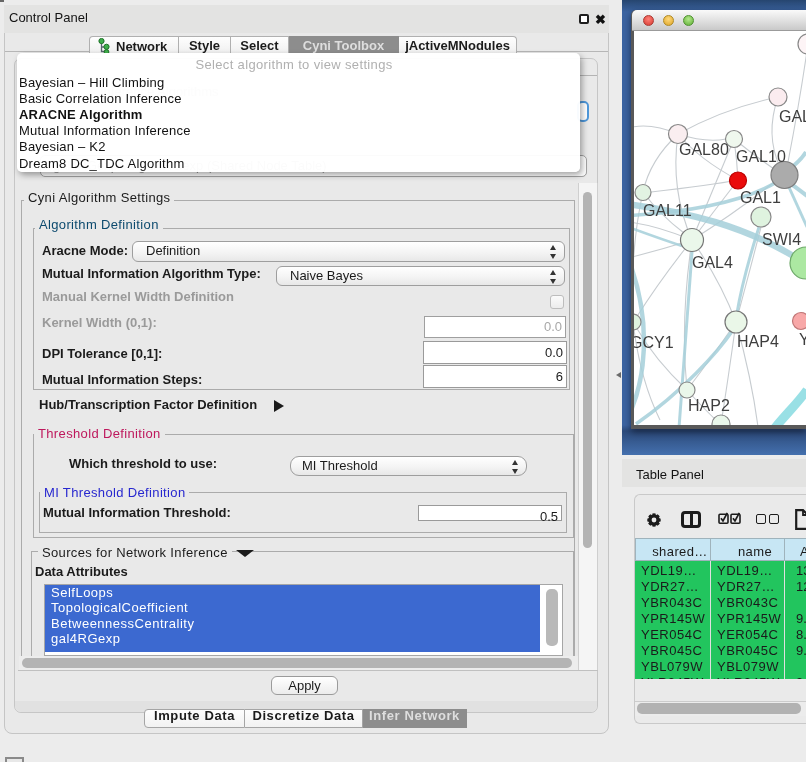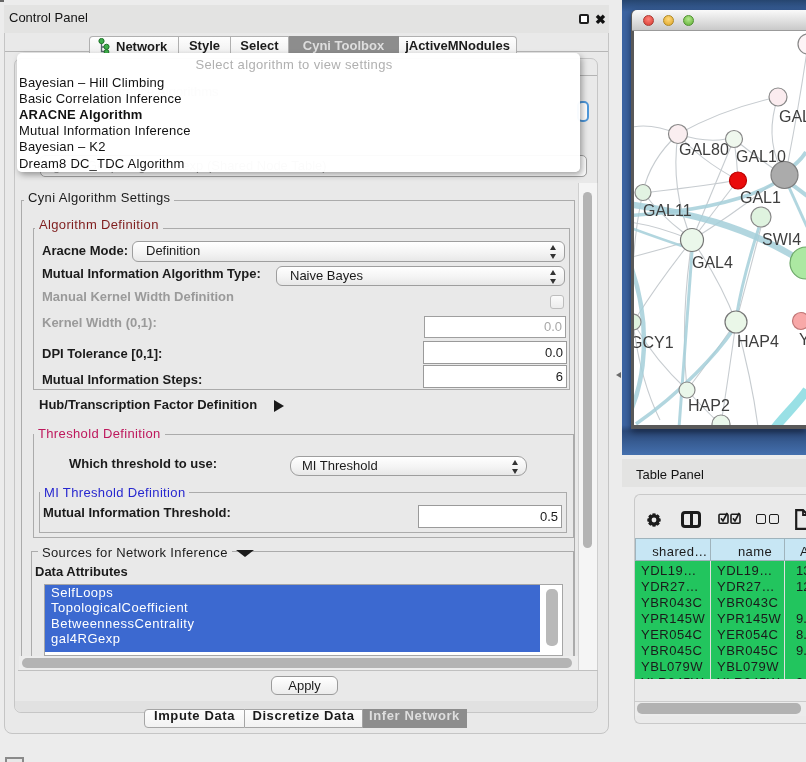--- a/index.html
+++ b/index.html
@@ -50,21 +50,21 @@
 <div class="abs" style="left:578px;top:183px;width:20px;height:487px;background:#f5f5f5;border-left:1px solid #cfcfcf;border-right:1px solid #cfcfcf;"></div>
 <div class="abs" style="left:583px;top:192px;width:9px;height:356px;background:#b4b4b4;border-radius:4.5px;"></div>
 <div class="abs" style="left:19px;top:656px;width:559px;height:14px;background:#ededed;"></div>
 <div class="abs" style="left:22px;top:658px;width:550px;height:10px;background:#b4b4b4;border-radius:5px;"></div>
 <div class="abs" style="left:18px;top:670px;width:580px;height:1px;background:#c0c0c0;"></div>
 
 <div class="grp" style="left:21px;top:200px;width:554px;height:456px;border-bottom:none;"></div>
 <div class="glabel" style="left:24px;top:191px;">Cyni Algorithm Settings</div>
 
 <div class="grp" style="left:33px;top:228px;width:537px;height:162px;"></div>
-<div class="glabel" style="left:35px;top:218px;color:#7f1d1d;">Algorithm Definition</div>
+<div class="glabel" style="left:35px;top:218px;color:#0c4a6e;">Algorithm Definition</div>
 
 <div class="abs b" style="left:42px;top:243px;">Aracne Mode:</div>
 <div class="combo" style="left:132px;top:241px;width:433px;height:21px;"><span style="margin-left:13px;">Definition</span>
 <svg class="carrows" viewBox="0 0 8 16">
       <path d="M4 1 L7 6 L1 6 Z" fill="#333"></path>
       <path d="M4 15 L7 10 L1 10 Z" fill="#333"></path>
     </svg></div>
 
 <div class="abs b" style="left:42px;top:266px;">Mutual Information Algorithm Type:</div>
 <div class="combo" style="left:276px;top:266px;width:289px;height:20px;"><span style="margin-left:13px;">Naive Bayes</span>
@@ -94,21 +94,21 @@
 <div class="abs b" style="left:69px;top:456px;">Which threshold to use:</div>
 <div class="combo" style="left:290px;top:456px;width:237px;height:20px;border-radius:9px;"><span style="margin-left:11px;">MI Threshold</span>
 <svg class="carrows" viewBox="0 0 8 16">
       <path d="M4 1 L7 6 L1 6 Z" fill="#333"></path>
       <path d="M4 15 L7 10 L1 10 Z" fill="#333"></path>
     </svg></div>
 
 <div class="grp" style="left:39px;top:492px;width:528px;height:41px;"></div>
 <div class="glabel" style="left:40px;top:486px;color:#2727cf;">MI Threshold Definition</div>
 <div class="abs b" style="left:43px;top:505px;">Mutual Information Threshold:</div>
-<div class="fld" style="left:418px;top:505px;width:144px;height:23px;border:1px solid #9a9a9a;line-height:21px;">0.5</div>
+<div class="fld" style="left:418px;top:505px;width:144px;height:16px;border:1px solid #9a9a9a;line-height:21px;">0.5</div>
 
 <div class="grp" style="left:31px;top:551px;width:543px;height:105px;border-bottom:none;"></div>
 <div class="glabel" style="left:38px;top:546px;">Sources for Network Inference</div>
 <div class="abs" style="left:236px;top:550px;width:0;height:0;border-top:7px solid #1b1b1b;border-left:9px solid transparent;border-right:9px solid transparent;"></div>
 <div class="abs b" style="left:35px;top:564px;">Data Attributes</div>
 <div class="abs" style="left:44px;top:584px;width:519px;height:72px;background:#fff;border:1px solid #a6a6a6;"></div>
 <div class="abs" style="left:45px;top:585px;width:495px;height:67px;background:#3c69d0;color:#fff;padding:0 0 0 6px;line-height:15.4px;letter-spacing:0.5px;">SelfLoops<br>TopologicalCoefficient<br>BetweennessCentrality<br>gal4RGexp</div>
 <div class="abs" style="left:546px;top:589px;width:12px;height:57px;background:#b9b9b9;border-radius:5px;"></div>
 
 <div class="abs" style="left:271px;top:676px;width:67px;height:19px;border:1px solid #9b9b9b;border-radius:6px;background:linear-gradient(180deg,#ffffff,#ececec);text-align:center;line-height:17px;">Apply</div>

